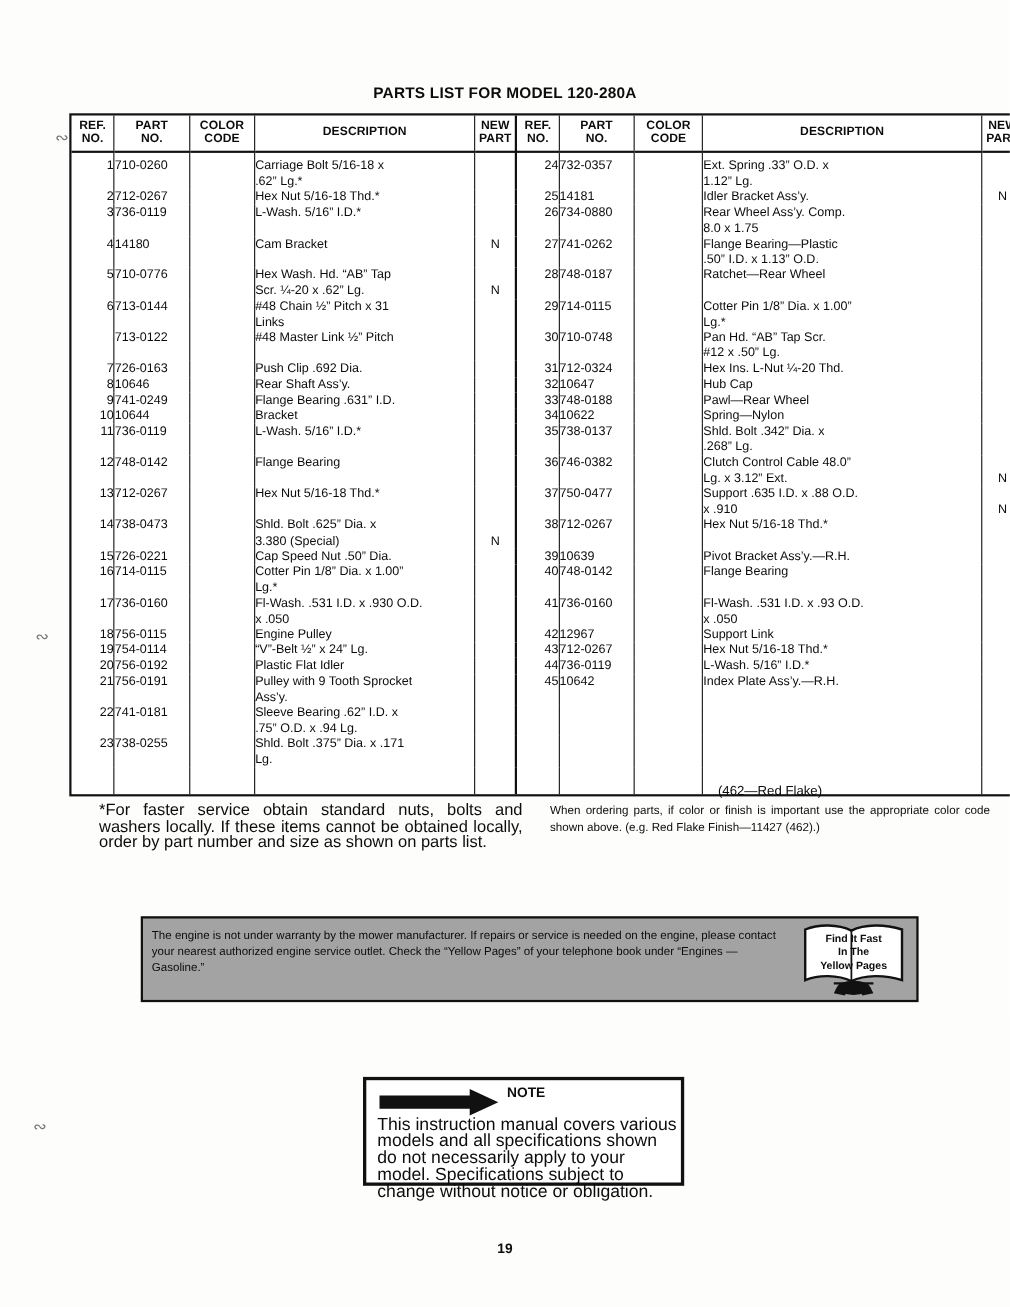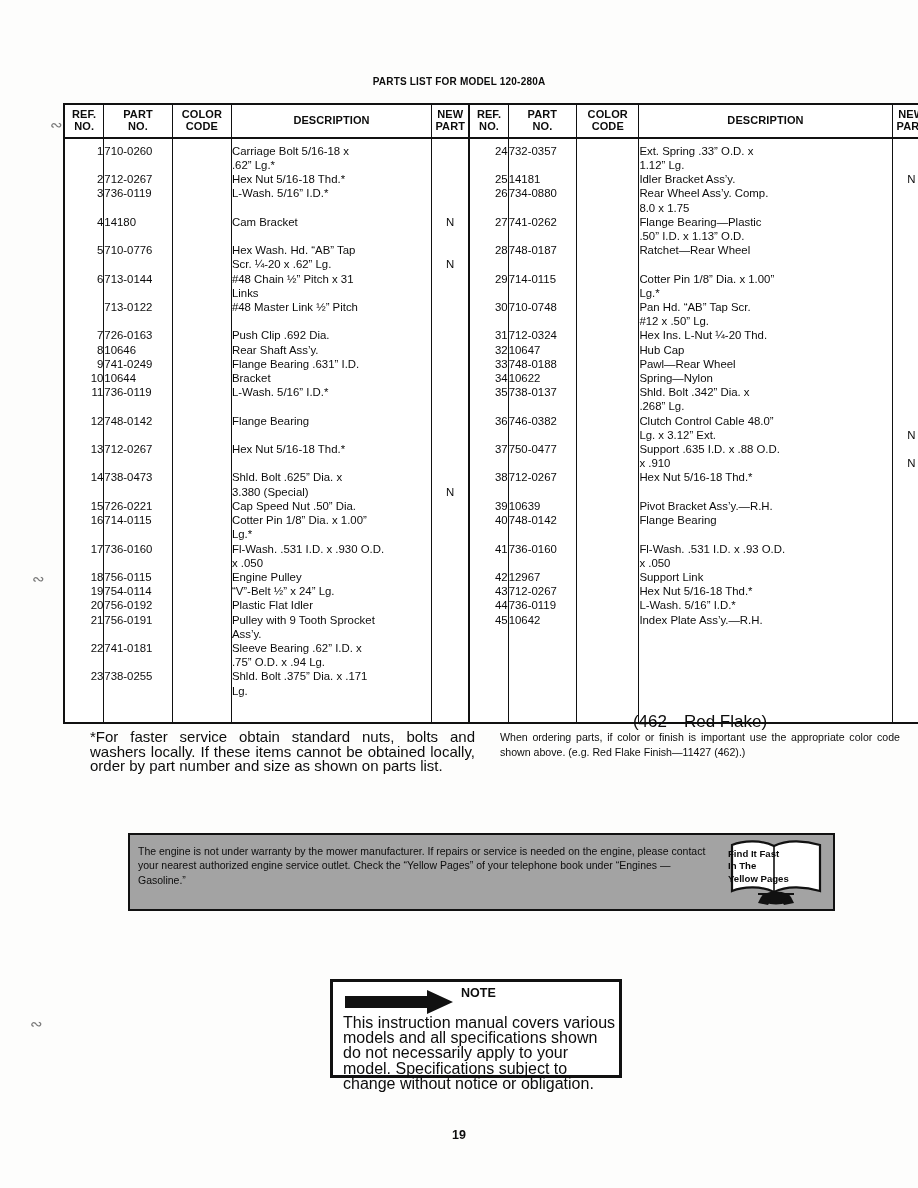--- a/index.html
+++ b/index.html
@@ -24,21 +24,21 @@
     background: #fdfdfc;
   }
 
   
   .doc-title {
     position: absolute;
     top: 76px;
     left: 0;
     width: 918px;
     text-align: center;
-    font-size: 10px;
+    font-size: 14px;
     font-weight: bold;
     letter-spacing: 0.2px;
     box-sizing: border-box;
   }
 
   
   .parts-table-wrap {
     position: absolute;
     left: 63px;
     top: 103px;
@@ -109,21 +109,21 @@
     line-height: 14.6px;
     text-align: justify;
   }
 
   .color-code-line {
     position: absolute;
     left: 500px;
     top: 712px;
     width: 400px;
     text-align: center;
-    font-size: 17px;
+    font-size: 12px;
   }
   .footnote-right {
     position: absolute;
     left: 500px;
     top: 730px;
     width: 400px;
     font-size: 10.6px;
     line-height: 14.6px;
     text-align: justify;
   }
@@ -152,21 +152,21 @@
     right: 9px;
     top: 4px;
     width: 96px;
     height: 68px;
   }
   .yp-label {
     position: absolute;
     left: 0;
     top: 9px;
     width: 96px;
-    text-align: left;
+    text-align: center;
     font-size: 9.6px;
     font-weight: bold;
     line-height: 12.4px;
   }
 
   
   .note-box {
     position: absolute;
     left: 330px;
     top: 979px;

